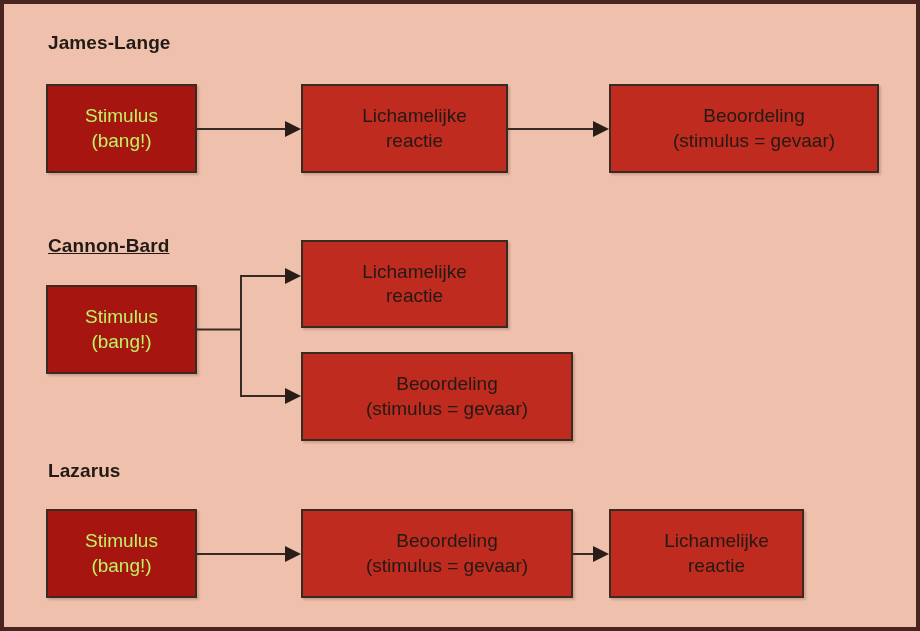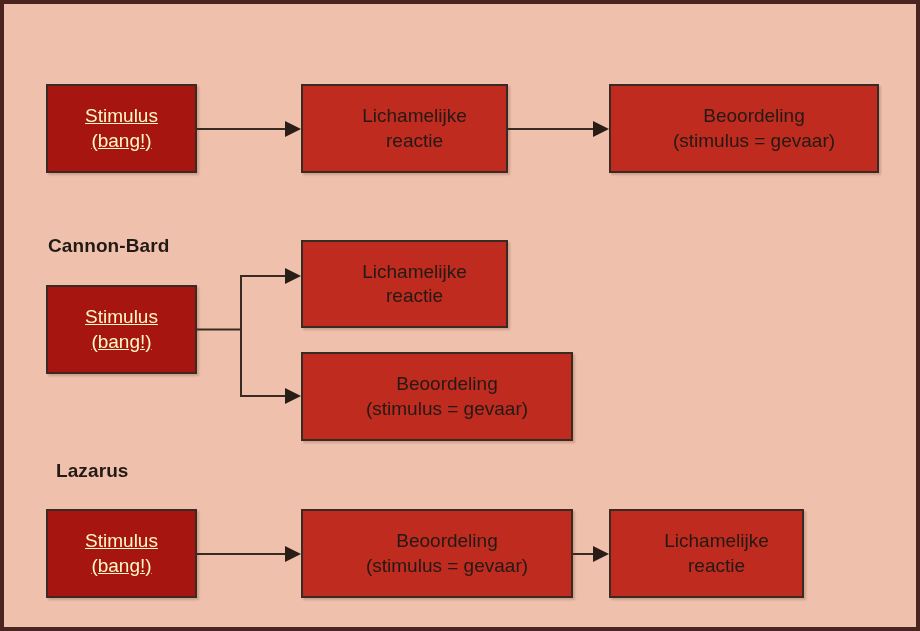--- a/index.html
+++ b/index.html
@@ -32,24 +32,23 @@
     border: 2px solid #3a2a24;
     display: flex;
     flex-direction: column;
     justify-content: center;
     line-height: 1.28;
     font-size: 19px;
     box-shadow: 2px 2px 2px rgba(90,40,30,0.22);
   }
   .node.stimulus {
     background: #A61510;
-    color: #fef9c3;
+    color: #bef264;
     align-items: center;
     text-align: center;
-    text-decoration: underline;
   }
   .node.assess {
     background: #BF2B1E;
     color: #241a15;
     align-items: center;
     text-align: left;
     padding-left: 20px;
   }
   .node .line {
     display: block;
@@ -62,20 +61,21 @@
   .connector svg {
     display: block;
     overflow: visible;
   }
 </style>
 </head>
 <body>
 
 <div id="canvas">
 
+  <div class="section-title" style="left:44px; top:28px;">James-Lange</div>
 
   <div class="node stimulus" style="left:42px; top:80px; width:151px; height:89px;">
     <span class="line">Stimulus</span>
     <span class="line">(bang!)</span>
   </div>
 
   <div class="connector" style="left:193px; top:112px; width:106px; height:26px;">
     <svg width="106" height="26" viewBox="0 0 106 26">
       <line x1="0" y1="13" x2="90" y2="13" stroke="#3A2A24" stroke-width="2"></line>
       <polygon points="88,5 104,13 88,21" fill="#2a1c17"></polygon>
@@ -92,21 +92,21 @@
       <line x1="0" y1="13" x2="87" y2="13" stroke="#3A2A24" stroke-width="2"></line>
       <polygon points="85,5 101,13 85,21" fill="#2a1c17"></polygon>
     </svg>
   </div>
 
   <div class="node assess" style="left:605px; top:80px; width:270px; height:89px;">
     <span class="line">Beoordeling</span>
     <span class="line">(stimulus = gevaar)</span>
   </div>
 
-  <div class="section-title" style="left:44px; top:231px;">Cannon-Bard</div>
+  <div class="section-title" style="left:44px; top:231px;text-decoration:underline;">Cannon-Bard</div>
 
   <div class="node stimulus" style="left:42px; top:281px; width:151px; height:89px;">
     <span class="line">Stimulus</span>
     <span class="line">(bang!)</span>
   </div>
 
   <div class="connector" style="left:193px; top:262px; width:106px; height:150px;">
     <svg width="106" height="150" viewBox="0 0 106 150">
       <path d="M 0,63.5 L 44,63.5 L 44,10 L 90,10" stroke="#3A2A24" stroke-width="2" fill="none"></path>
       <path d="M 44,63.5 L 44,130 L 90,130" stroke="#3A2A24" stroke-width="2" fill="none"></path>
@@ -118,21 +118,21 @@
   <div class="node assess" style="left:297px; top:236px; width:207px; height:88px;">
     <span class="line">Lichamelijke</span>
     <span class="line">reactie</span>
   </div>
 
   <div class="node assess" style="left:297px; top:348px; width:272px; height:89px;">
     <span class="line">Beoordeling</span>
     <span class="line">(stimulus = gevaar)</span>
   </div>
 
-  <div class="section-title" style="left:44px; top:456px;margin-left:8px;">Lazarus</div>
+  <div class="section-title" style="left:44px; top:456px;">Lazarus</div>
 
   <div class="node stimulus" style="left:42px; top:505px; width:151px; height:89px;">
     <span class="line">Stimulus</span>
     <span class="line">(bang!)</span>
   </div>
 
   <div class="connector" style="left:193px; top:537px; width:106px; height:26px;">
     <svg width="106" height="26" viewBox="0 0 106 26">
       <line x1="0" y1="13" x2="90" y2="13" stroke="#3A2A24" stroke-width="2"></line>
       <polygon points="88,5 104,13 88,21" fill="#2a1c17"></polygon>

